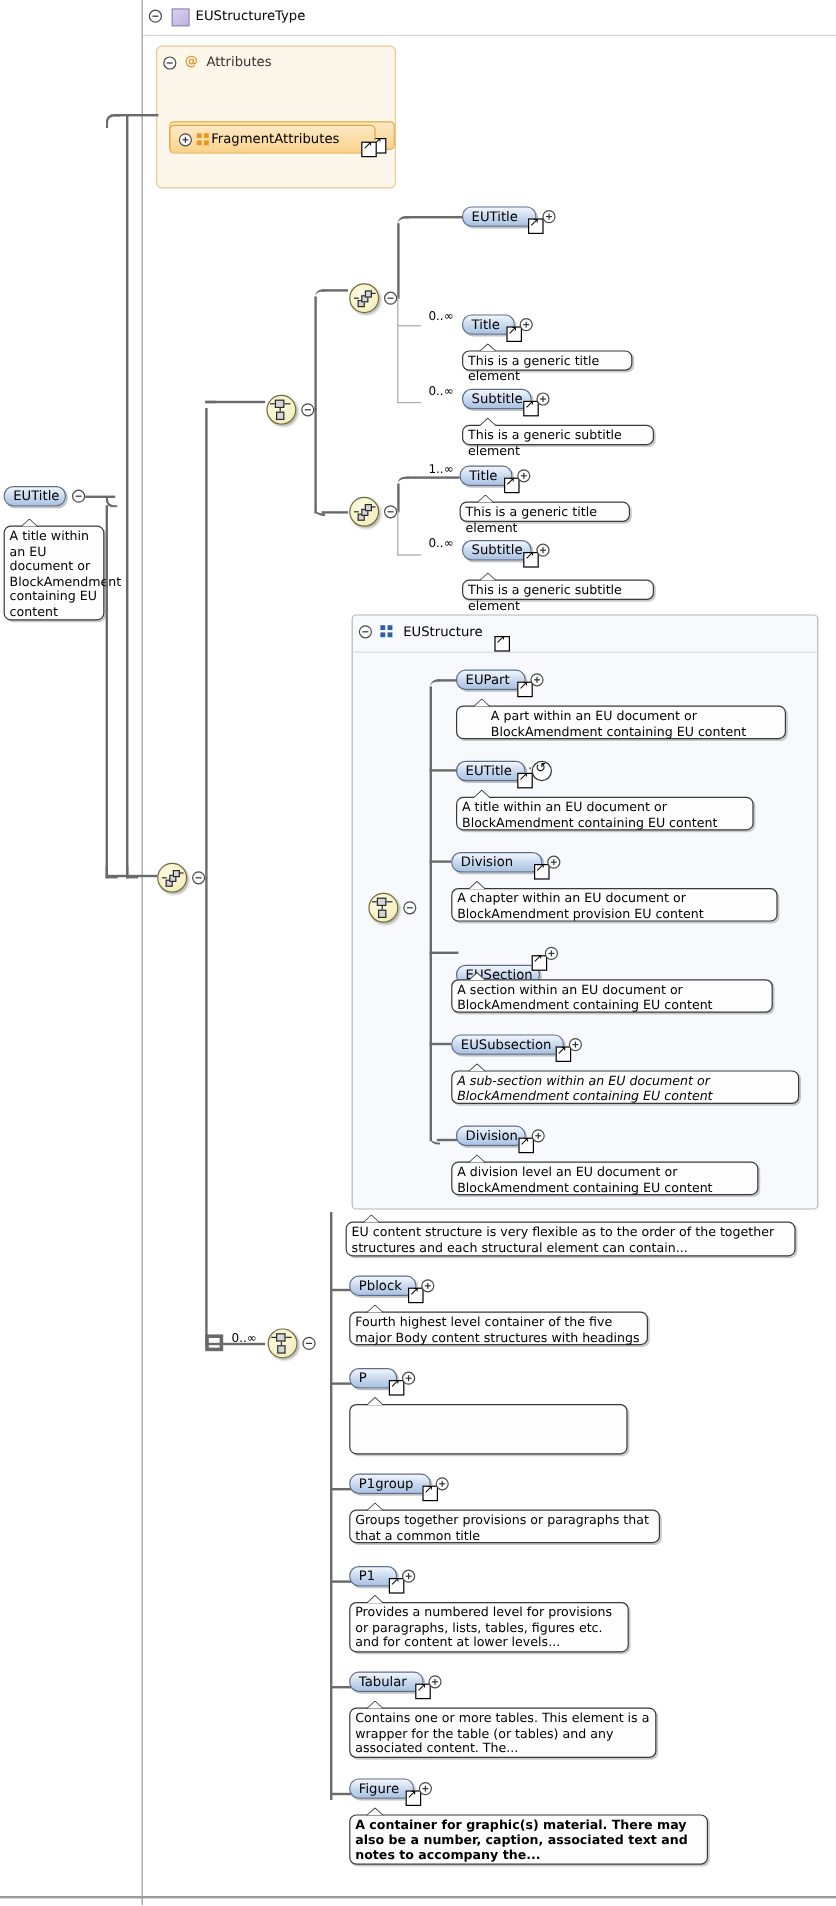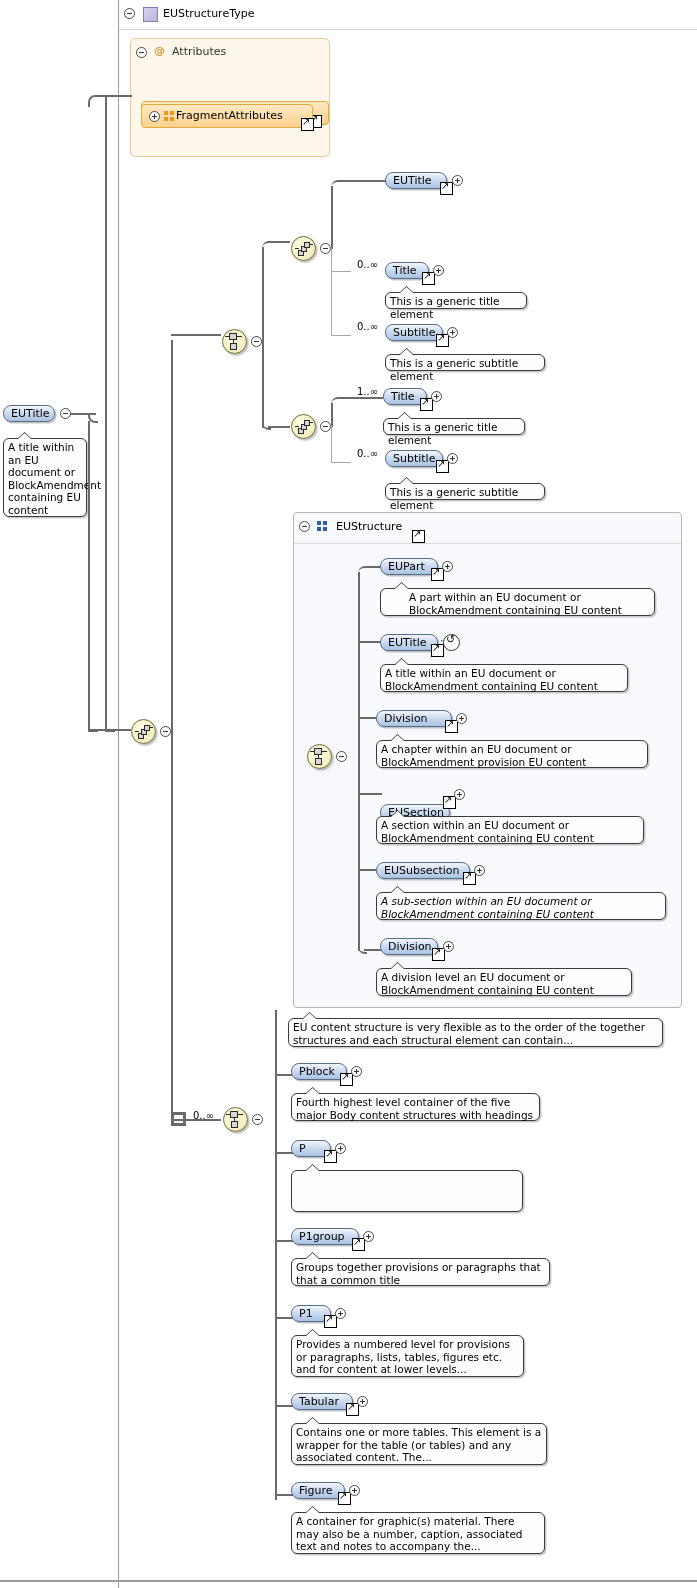--- a/index.html
+++ b/index.html
@@ -423,20 +423,20 @@
   <div class="ann" style="left:291px;top:1423px;width:256px;height:42px;">
     <div class="tipb"></div><div class="tip"></div>
     <span>Contains one or more tables. This element is a wrapper for the table (or tables) and any associated content. The...</span>
   </div>
 
   <div class="elem" style="left:291px;top:1482px;width:54px;">
     <span>Figure</span>
   </div>
   <div class="refarrow" style="left:338px;top:1492px;"></div>
   <div class="pm plus" style="left:349px;top:1485px;"></div>
-  <div class="ann" style="left:291px;top:1512px;width:254px;height:42px;">
+  <div class="ann" style="left:291px;top:1512px;width:299px;height:42px;font-weight:bold;">
     <div class="tipb"></div><div class="tip"></div>
     <span>A container for graphic(s) material. There may also be a number, caption, associated text and notes to accompany the...</span>
   </div>
 
   <div class="wire" style="left:0px;top:1580px;width:697px;height:2px;background:#9a9a9a;"></div>
 
 </div>
 
 </body></html>

